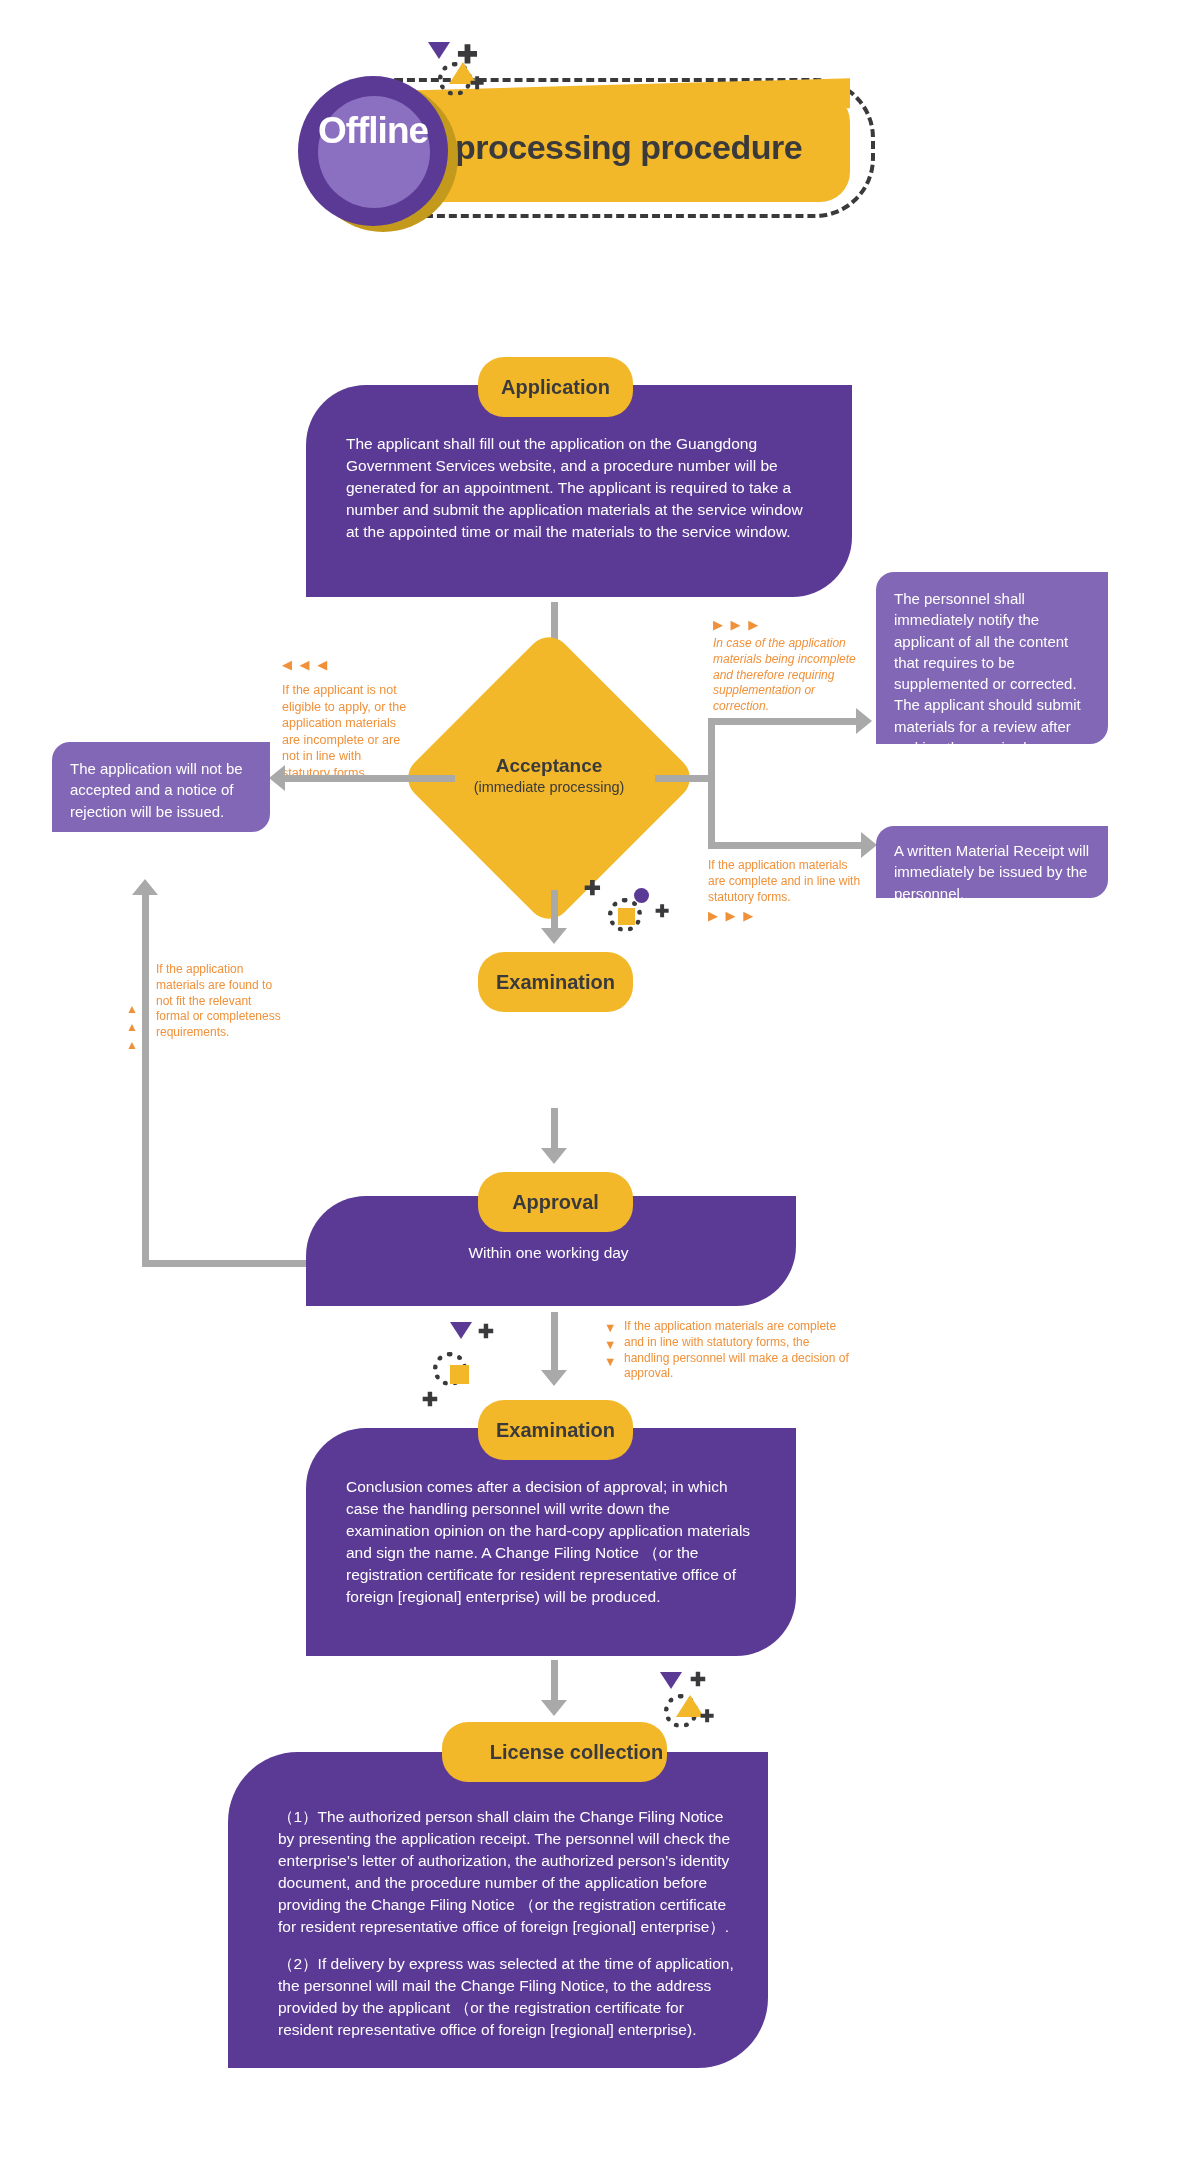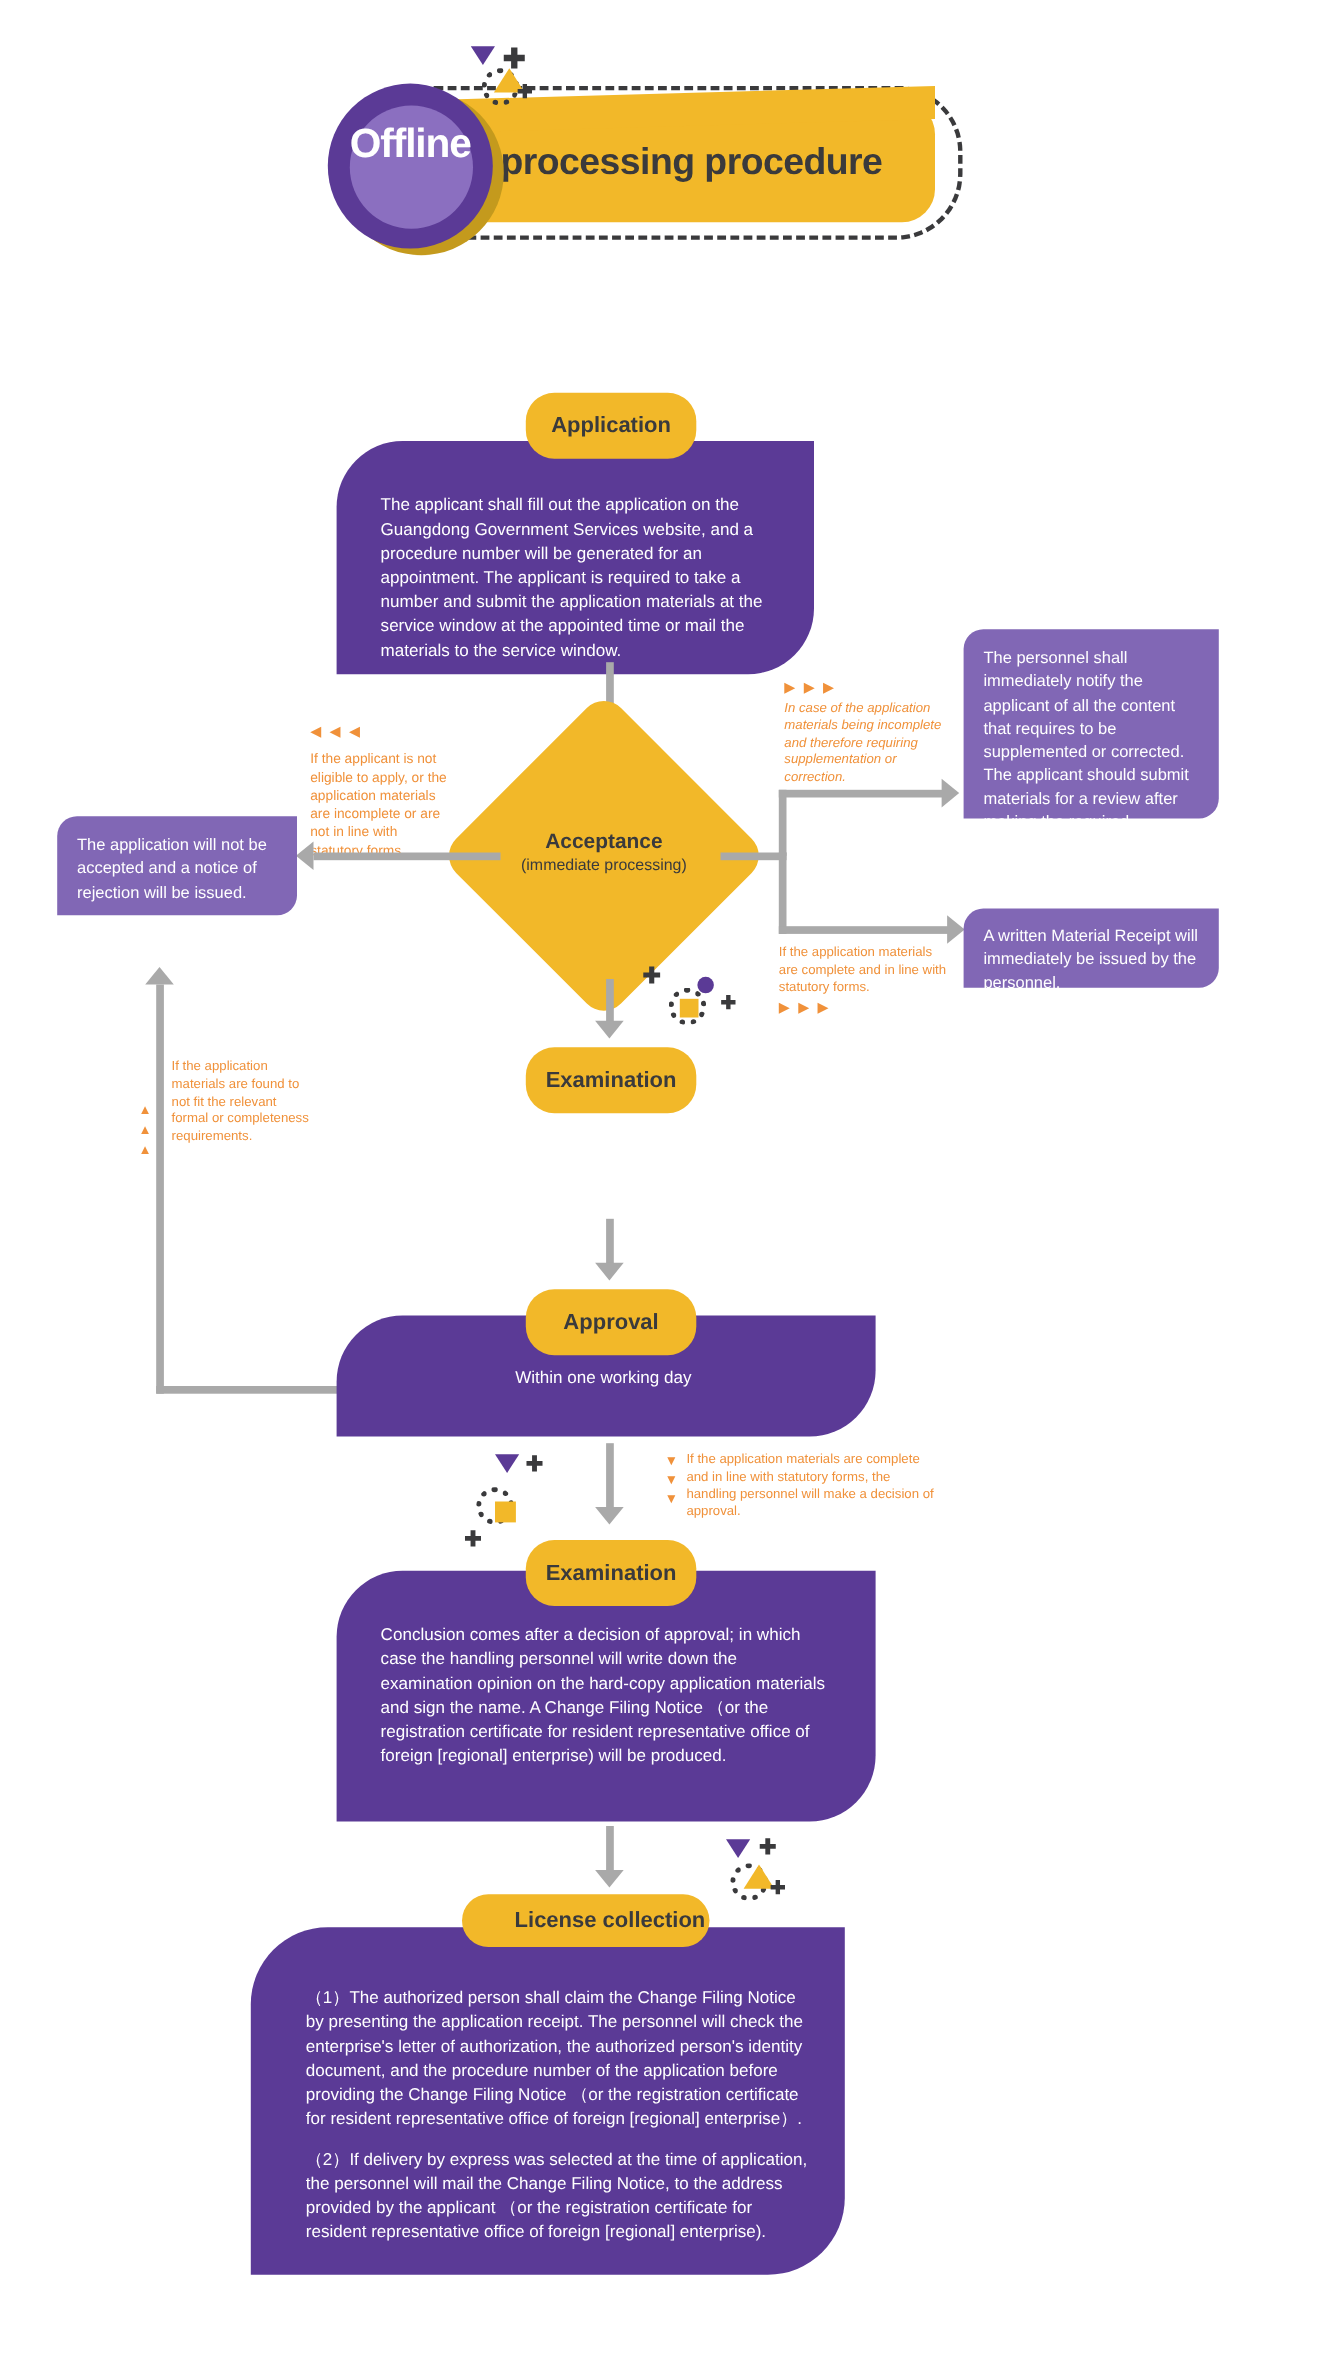--- a/index.html
+++ b/index.html
@@ -205,21 +205,21 @@
     <div class="hdr-circle-inner"></div>
     <div class="hdr-offline">Offline</div>
 
     <div class="decor tri-down" style="left:428px; top:42px;"></div>
     <div class="decor plus" style="left:457px; top:42px; font-size:25px;">✚</div>
     <div class="decor dot-ring" style="left:438px; top:62px;"></div>
     <div class="decor tri-up-y" style="left:449px; top:62px;"></div>
     <div class="decor plus" style="left:470px; top:75px; font-size:17px;">✚</div>
   </div>
 
-  <div class="purple-panel" style="left:306px; top:401px; width:434px; height:212px; border-radius:60px 0 60px 0; padding:48px 45px 0 40px;">
+  <div class="purple-panel" style="left:306px; top:385px; width:546px; height:212px; border-radius:60px 0 60px 0; padding:48px 45px 0 40px;">
     <p>The applicant shall fill out the application on the Guangdong Government Services website, and a procedure number will be generated for an appointment. The applicant is required to take a number and submit the application materials at the service window at the appointed time or mail the materials to the service window.</p>
   </div>
   <div class="yellow-tab" style="left:478px; top:357px; width:155px; height:60px; font-size:20px;">
     <span>Application</span>
   </div>
 
   <div class="conn v-line" style="left:551px; top:602px; height:48px;"></div>
   <div class="arw-down" style="left:541px; top:648px;"></div>
 
   <div class="diamond" style="left:443px; top:672px; width:212px; height:212px;"></div>
@@ -333,17 +333,17 @@
   <div class="decor tri-down" style="left:660px; top:1672px;"></div>
   <div class="decor plus" style="left:690px; top:1670px; font-size:19px;">✚</div>
   <div class="decor dot-ring" style="left:664px; top:1694px;"></div>
   <div class="decor tri-up-y" style="left:676px; top:1695px;"></div>
   <div class="decor plus" style="left:700px; top:1708px; font-size:17px;">✚</div>
 
   <div class="purple-panel" style="left:228px; top:1752px; width:540px; height:316px; border-radius:70px 0 70px 0; padding:54px 34px 0 50px;">
     <p>（1）The authorized person shall claim the Change Filing Notice by presenting the application receipt. The personnel will check the enterprise's letter of authorization, the authorized person's identity document, and the procedure number of the application before providing the Change Filing Notice （or the registration certificate for resident representative office of foreign [regional] enterprise）.</p>
     <p>（2）If delivery by express was selected at the time of application, the personnel will mail the Change Filing Notice, to the address provided by the applicant （or the registration certificate for resident representative office of foreign [regional] enterprise).</p>
   </div>
-  <div class="yellow-tab" style="left:420px; top:1722px; width:225px; height:48px; font-size:20px;padding-left:44px;">
+  <div class="yellow-tab" style="left:442px; top:1722px; width:225px; height:60px; font-size:20px;padding-left:44px;">
     <span>License collection</span>
   </div>
 
 </div>
 
 </body></html>

